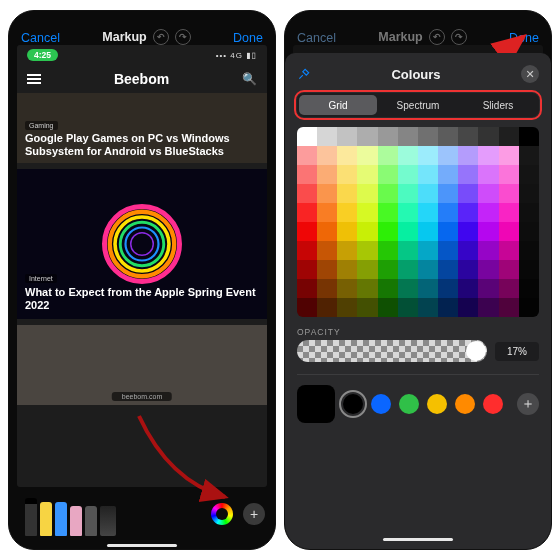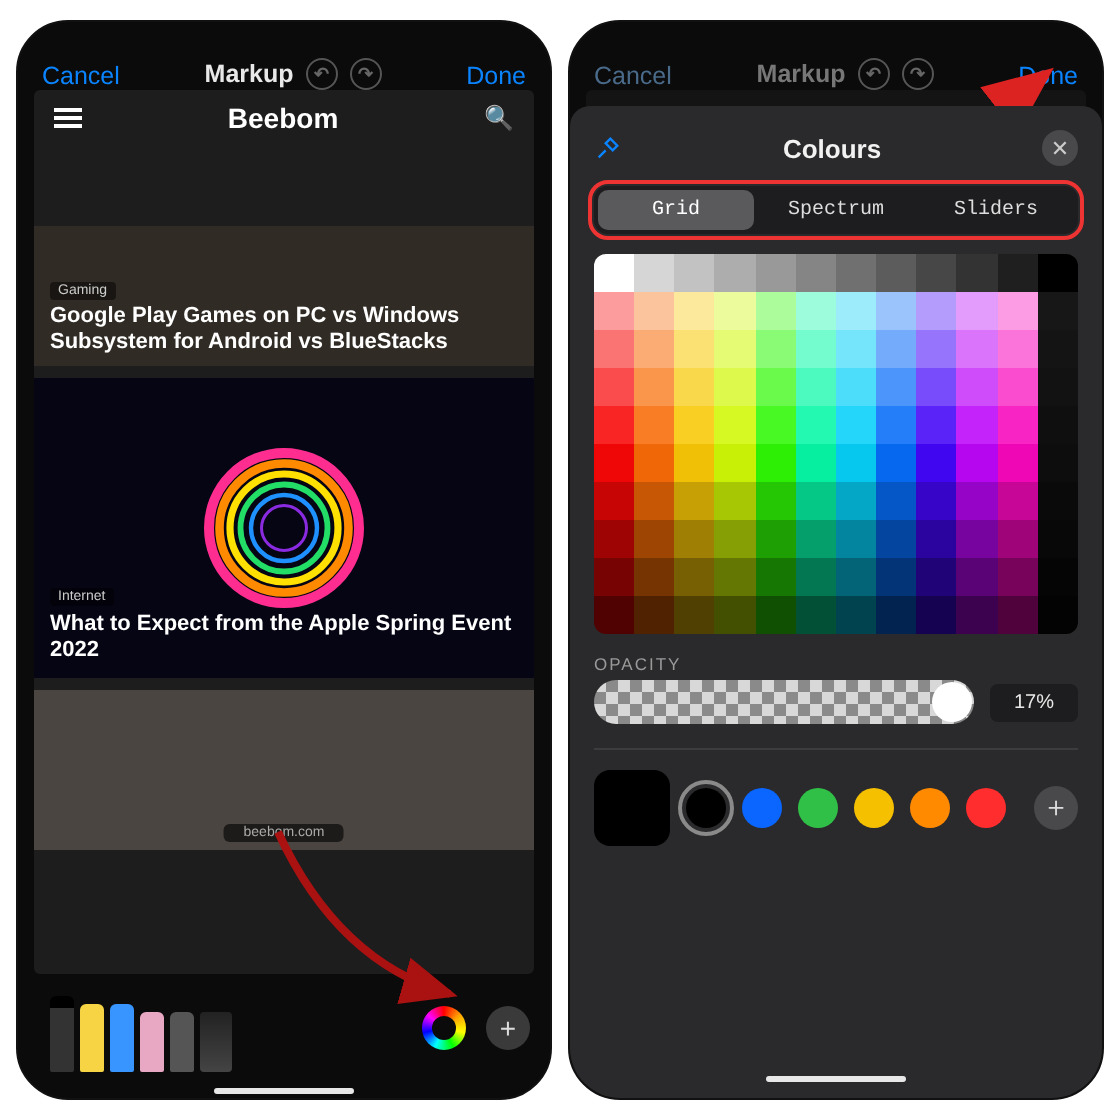--- a/index.html
+++ b/index.html
@@ -51,21 +51,21 @@
     height: 20px; display: flex; justify-content: space-between; align-items: center; padding: 0 10px; font-size: 9px; color: #fff;
   }
   .pill { background:#2cc551; color:#fff; border-radius:8px; padding:1px 7px; font-size:8.5px; font-weight:600;}
   .sicons { font-size:8px; letter-spacing:1px; color:#ddd;}
   .appbar { height:28px; display:flex; align-items:center; justify-content:space-between; padding:0 10px; color:#fff;}
   .appbar .title { font-weight:700; font-size:14px;}
   .hamb, .sicon { width:14px; height:12px; display:flex; flex-direction:column; justify-content:space-around;}
   .hamb span { height:1.5px; background:#fff;}
 
   .article { position:relative; color:#fff; }
-  .art1 { height:70px; background:#302b24;margin-top:40px; }
+  .art1 { height:70px; background:#302b24; }
   .art2 { height:150px; background:#060514; margin-top:6px; display:flex; align-items:center; justify-content:center;}
   .art3 { height:80px; background:#4a4540; margin-top:6px; position:relative;}
   .logo-apple { width:80px; height:80px; position:relative; }
   .ring { position:absolute; border-radius:50%; border:5px solid; inset:0;}
   .badge { position:absolute; left:8px; font-size:7px; color:#ccc; background:rgba(0,0,0,.5); padding:1px 4px; border-radius:2px;}
   .headline { position:absolute; left:8px; right:8px; font-size:11px; font-weight:600; line-height:1.25;}
   .footerurl { position:absolute; bottom:4px; left:50%; transform:translateX(-50%); font-size:7px; color:#aaa; background:rgba(0,0,0,.6); padding:1px 10px; border-radius:3px;}
 
   
   .toolrow {
@@ -101,21 +101,21 @@
     position:absolute; left:0; right:0; bottom:0; top:42px;
     background:#2a2a2c; border-radius:10px 10px 0 0; padding:10px 12px 6px 12px;
     display:flex; flex-direction:column;
   }
   .cs-head { height:22px; display:flex; align-items:center; justify-content:space-between; font-size:12px; }
   .eyedrop{ width:14px;height:14px; color:#0a84ff; }
   .cs-title { color:#f2f2f2; font-weight:600; font-size:13px; flex:1; text-align:center;}
   .closebtn{width:18px;height:18px;border-radius:50%;background:#49494b;color:#ccc;display:flex;align-items:center;justify-content:center;font-size:11px;cursor:pointer;}
   .seg {
     margin-top:8px; height:24px; background:#1d1d1f; border-radius:7px; display:flex; padding:2px; gap:2px;
-    outline: 2px solid #e33; outline-offset:1px; border-radius:7px;font-family:Liberation Mono, monospace;
+    outline: 2px solid #e33; outline-offset:1px; border-radius:7px;
   }
   .seg div{ flex:1; display:flex; align-items:center; justify-content:center; font-size:10px; color:#ddd; border-radius:5px; cursor:pointer;}
   .seg .sel{ background:#5a5a5d; color:#fff;}
   .grid {
     margin-top:10px; height:190px; border-radius:6px; overflow:hidden; position:relative;
   }
   .grid .row{display:grid; grid-template-columns:repeat(12,1fr); height:calc(100%/10);}
   .opsec{ margin-top:10px;}
   .oplabel{ font-size:8.5px; color:#9a9a9a; letter-spacing:1px;}
   .oprow{ display:flex; align-items:center; gap:8px; margin-top:3px;}
@@ -147,20 +147,24 @@
     <span class="tn-left">Cancel</span>
     <span class="tn-center">
       <span>Markup</span>
       <span class="tn-icon">↶</span>
       <span class="tn-icon">↷</span>
     </span>
     <span class="tn-right">Done</span>
   </div>
 
   <div class="scr">
+    <div class="statusbar">
+      <span class="pill">4:25</span>
+      <span class="sicons">••• <span>4G</span> ▮▯</span>
+    </div>
     <div class="appbar">
       <div class="hamb">
           <span></span>
           <span></span>
           <span></span>
         </div>
       <div class="title">Beebom</div>
       <div style="font-size:12px;">🔍</div>
     </div>
 

